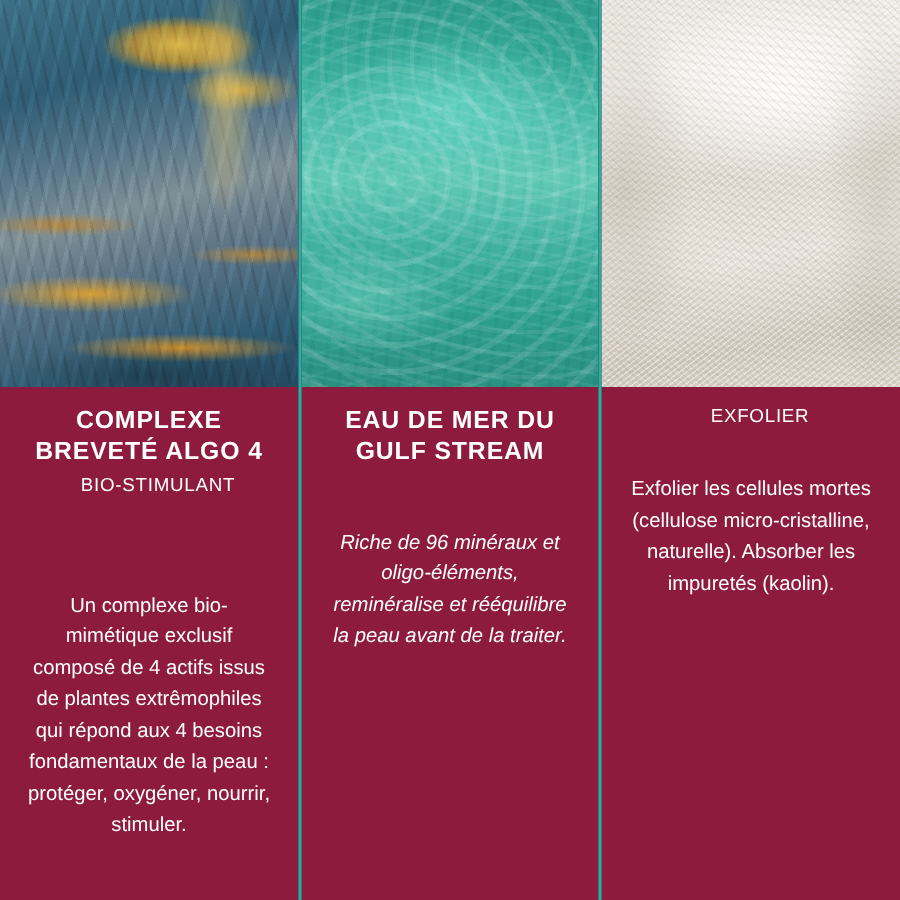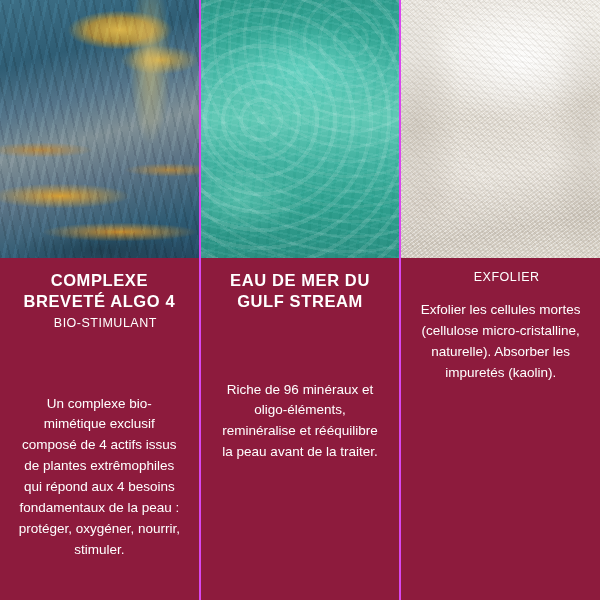--- a/index.html
+++ b/index.html
@@ -20,21 +20,21 @@
     background: #8d1b3d;
   }
   .col {
     flex: 1 1 0;
     display: flex;
     flex-direction: column;
     position: relative;
     background: #8d1b3d;
   }
   .col + .col {
-    border-left: 2px solid #d946ef;
+    border-left: 2px solid #14b8a6;
   }
   .media {
     height: 258px;
     width: 100%;
     position: relative;
     overflow: hidden;
   }
   .media-inner {
     position: absolute;
     inset: 0;
@@ -146,22 +146,22 @@
     margin: 0;
     padding-left: 12px;
   }
   .body-text {
     font-size: 13.5px;
     line-height: 1.55;
     margin: 0;
     padding: 0 4px;
   }
   .col-1 .body-wrap { margin-top: 64px; }
-  .col-2 .body-wrap { margin-top: 64px; }
-  .col-3 .body-wrap { margin-top: 16px; }
+  .col-2 .body-wrap { margin-top: 36px; font-style: italic; }
+  .col-3 .body-wrap { margin-top: 32px; }
 </style>
 </head>
 <body>
 
 <div class="panel-grid">
 
   <div class="col col-1">
     <div class="media">
       <div class="media-inner img-kelp"></div>
     </div>

